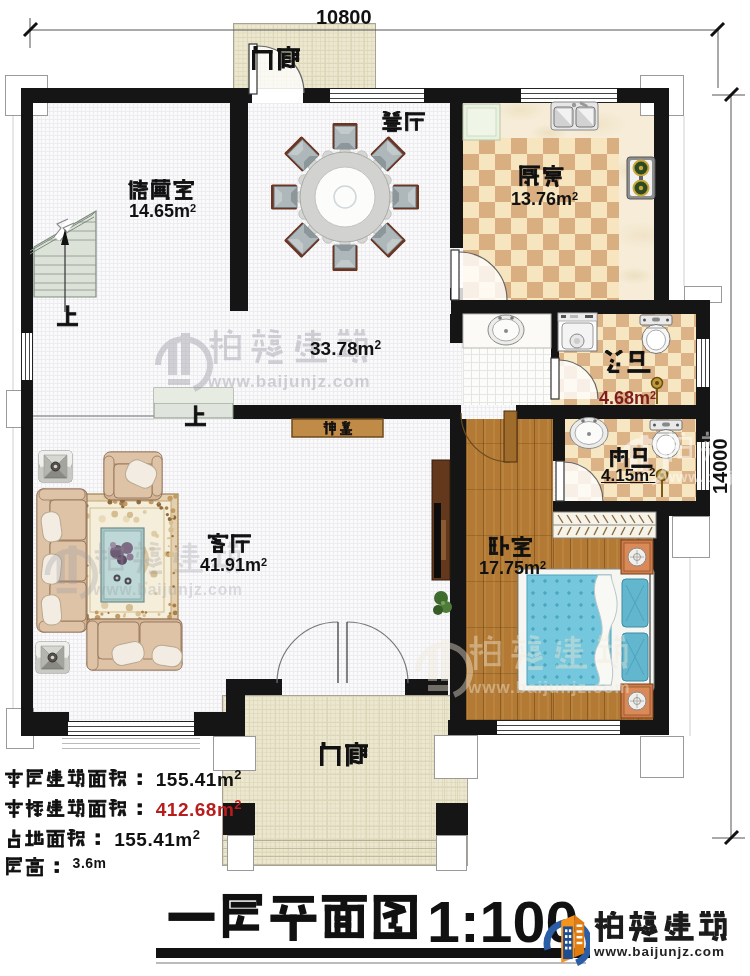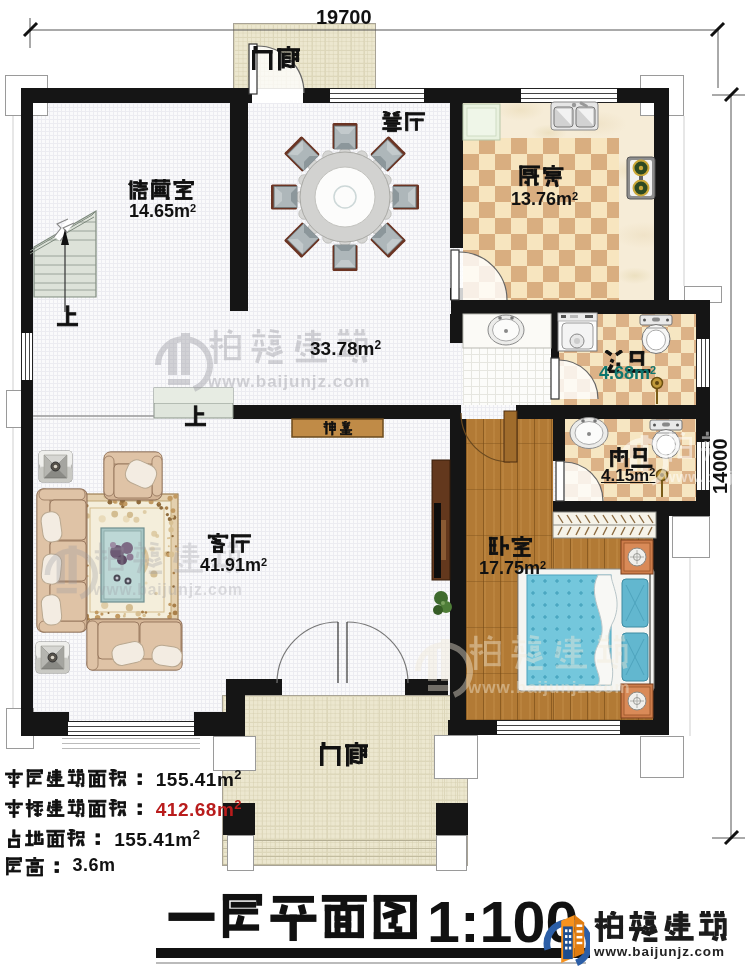--- a/index.html
+++ b/index.html
@@ -1097,21 +1097,21 @@
       <rect x="36.0" y="40" width="12" height="10" fill="#111" stroke="#111" stroke-width="4" transform="rotate(25 42.0 45.0)"></rect>
       <rect x="28.0" y="62" width="12" height="26" fill="#111" stroke="#111" stroke-width="4" transform="rotate(30 34.0 75.0)"></rect>
       <rect x="30.0" y="84" width="40" height="10" fill="#111" stroke="#111" stroke-width="4"></rect>
       <rect x="62.0" y="54" width="12" height="12" fill="#111" stroke="#111" stroke-width="4"></rect>
       <rect x="118.0" y="6" width="56" height="10" fill="#111" stroke="#111" stroke-width="4"></rect>
       <rect x="164.0" y="6" width="10" height="58" fill="#111" stroke="#111" stroke-width="4"></rect>
       <rect x="118.0" y="6" width="10" height="44" fill="#111" stroke="#111" stroke-width="4"></rect>
       <rect x="118.0" y="40" width="46" height="9" fill="#111" stroke="#111" stroke-width="4"></rect>
       <rect x="108.0" y="82" width="92" height="11" fill="#111" stroke="#111" stroke-width="4"></rect>
     </svg>
-<div style="position:absolute;left:599px;top:363px;font-weight:bold;color:#0f766e;font-size:18px;font-family:'Liberation Sans',sans-serif;letter-spacing:0px;">4.68m<span style="font-size:11px;vertical-align:5px;">2</span></div>
+<div style="position:absolute;left:599px;top:388px;font-weight:bold;color:#7f1d1d;font-size:18px;font-family:'Liberation Sans',sans-serif;letter-spacing:0px;">4.68m<span style="font-size:11px;vertical-align:5px;">2</span></div>
 
 <svg style="position:absolute;left:608px;top:447px;" width="45.8" height="22" viewBox="0 0 208 100">
       <rect x="12.0" y="16" width="10" height="74" fill="#111" stroke="#111" stroke-width="4"></rect>
       <rect x="12.0" y="16" width="76" height="10" fill="#111" stroke="#111" stroke-width="4"></rect>
       <rect x="78.0" y="16" width="10" height="74" fill="#111" stroke="#111" stroke-width="4"></rect>
       <rect x="44.0" y="2" width="11" height="64" fill="#111" stroke="#111" stroke-width="4"></rect>
       <rect x="28.0" y="40" width="12" height="9" fill="#111" stroke="#111" stroke-width="4" transform="rotate(20 34.0 44.5)"></rect>
       <rect x="60.0" y="40" width="12" height="9" fill="#111" stroke="#111" stroke-width="4" transform="rotate(-20 66.0 44.5)"></rect>
       <rect x="118.0" y="6" width="56" height="10" fill="#111" stroke="#111" stroke-width="4"></rect>
       <rect x="164.0" y="6" width="10" height="58" fill="#111" stroke="#111" stroke-width="4"></rect>
@@ -1211,21 +1211,21 @@
       <rect x="139.0" y="28" width="22" height="8" fill="#111" stroke="#111" stroke-width="4"></rect>
       <rect x="139.0" y="43" width="22" height="8" fill="#111" stroke="#111" stroke-width="4"></rect>
       <rect x="139.0" y="58" width="22" height="8" fill="#111" stroke="#111" stroke-width="4"></rect>
       <rect x="132.0" y="74" width="34" height="9" fill="#111" stroke="#111" stroke-width="4" transform="rotate(15 149.0 78.5)"></rect>
       <rect x="168.0" y="22" width="9" height="64" fill="#111" stroke="#111" stroke-width="4"></rect>
       <rect x="177.0" y="30" width="18" height="8" fill="#111" stroke="#111" stroke-width="4"></rect>
       <rect x="177.0" y="48" width="18" height="8" fill="#111" stroke="#111" stroke-width="4"></rect>
       <rect x="185.0" y="22" width="9" height="40" fill="#111" stroke="#111" stroke-width="4"></rect>
     </svg>
 
-<div style="position:absolute;left:316px;top:6px;font-size:20px;font-weight:bold;color:#111;">19700</div>
+<div style="position:absolute;left:316px;top:6px;font-size:20px;font-weight:bold;color:#111;">10800</div>
 
 <div style="position:absolute;left:709px;top:494px;font-size:20px;font-weight:bold;color:#111;transform:rotate(-90deg);transform-origin:0 0;white-space:nowrap;">14000</div>
 <svg style="position:absolute;left:4px;top:769px;" width="124.8" height="20" viewBox="0 0 624 100">
       <rect x="8.0" y="20" width="84" height="10" fill="#111" stroke="#111" stroke-width="4"></rect>
       <rect x="45.0" y="2" width="10" height="90" fill="#111" stroke="#111" stroke-width="4"></rect>
       <rect x="22.0" y="36" width="14" height="10" fill="#111" stroke="#111" stroke-width="4" transform="rotate(30 29.0 41.0)"></rect>
       <rect x="62.0" y="36" width="14" height="10" fill="#111" stroke="#111" stroke-width="4" transform="rotate(-30 69.0 41.0)"></rect>
       <rect x="28.0" y="64" width="44" height="9" fill="#111" stroke="#111" stroke-width="4"></rect>
       <rect x="116.0" y="4" width="76" height="9" fill="#111" stroke="#111" stroke-width="4"></rect>
       <rect x="116.0" y="4" width="9" height="86" fill="#111" stroke="#111" stroke-width="4"></rect>
@@ -1415,21 +1415,21 @@
       <rect x="136.0" y="60" width="7" height="16" fill="#111" stroke="#111" stroke-width="4"></rect>
       <rect x="136.0" y="60" width="30" height="7" fill="#111" stroke="#111" stroke-width="4"></rect>
       <rect x="159.0" y="60" width="7" height="16" fill="#111" stroke="#111" stroke-width="4"></rect>
       <rect x="136.0" y="69" width="30" height="7" fill="#111" stroke="#111" stroke-width="4"></rect>
       <rect x="116.0" y="88" width="76" height="7" fill="#111" stroke="#111" stroke-width="4"></rect>
     </svg>
     <svg style="position:absolute;left:46.6px;top:857px;" width="20.8" height="20" viewBox="0 0 104 100">
       <rect x="40.0" y="24" width="18" height="16" fill="#111" stroke="#111" stroke-width="4"></rect>
       <rect x="40.0" y="62" width="18" height="16" fill="#111" stroke="#111" stroke-width="4"></rect>
     </svg>
-    <div style="position:absolute;left:72.6px;top:855px;font-size:18px;font-weight:bold;color:#111;letter-spacing:0.5px;">3.6m</div>
+    <div style="position:absolute;left:72.6px;top:855px;font-size:14px;font-weight:bold;color:#111;letter-spacing:0.5px;">3.6m</div>
 
 <svg style="position:absolute;left:167px;top:893px;" width="254.8" height="49" viewBox="0 0 520 100">
       <rect x="5.0" y="42" width="90" height="13" fill="#111" stroke="#111" stroke-width="4"></rect>
       <rect x="116.0" y="4" width="76" height="9" fill="#111" stroke="#111" stroke-width="4"></rect>
       <rect x="116.0" y="4" width="9" height="86" fill="#111" stroke="#111" stroke-width="4"></rect>
       <rect x="132.0" y="20" width="48" height="8" fill="#111" stroke="#111" stroke-width="4"></rect>
       <rect x="128.0" y="34" width="56" height="8" fill="#111" stroke="#111" stroke-width="4"></rect>
       <rect x="144.0" y="48" width="10" height="18" fill="#111" stroke="#111" stroke-width="4" transform="rotate(15 149.0 57.0)"></rect>
       <rect x="128.0" y="66" width="58" height="9" fill="#111" stroke="#111" stroke-width="4"></rect>
       <rect x="184.0" y="4" width="8" height="20" fill="#111" stroke="#111" stroke-width="4"></rect>

